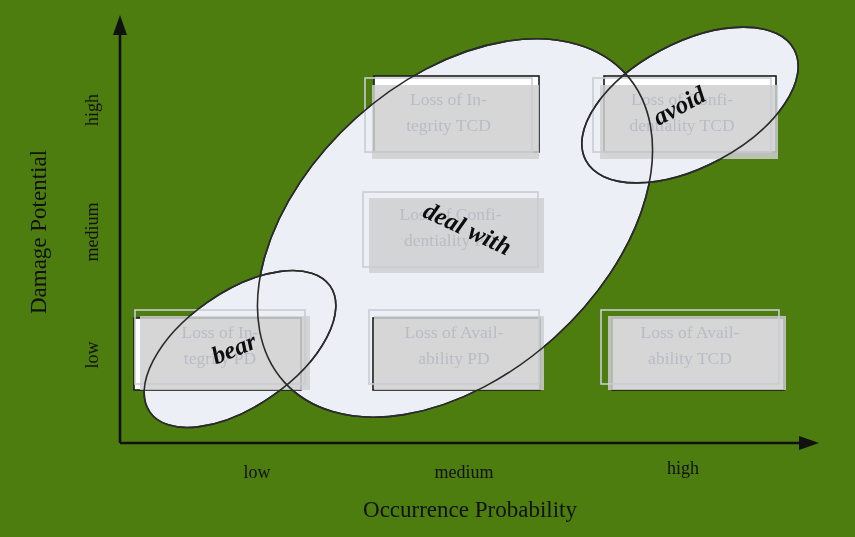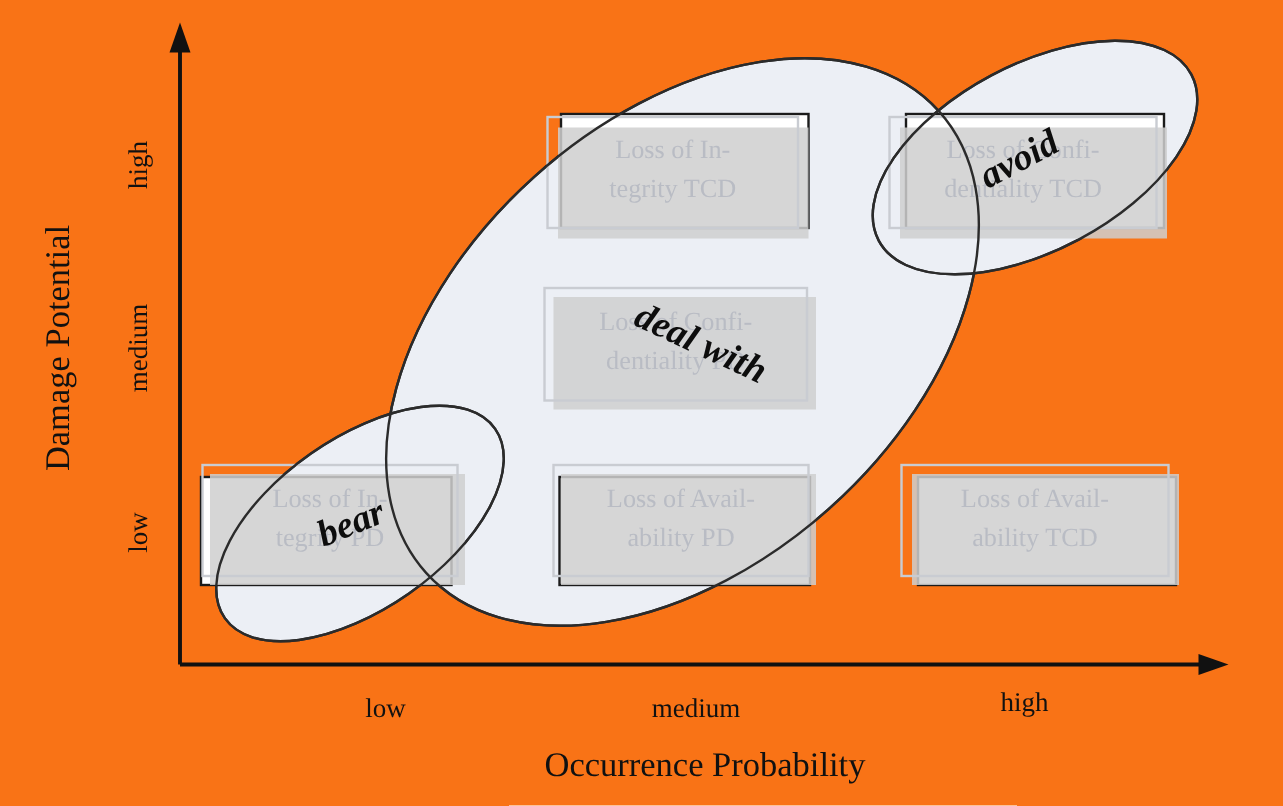--- a/index.html
+++ b/index.html
@@ -1,18 +1,18 @@
 <!DOCTYPE html>
 <html><head>
 <meta charset="utf-8">
 <style>
   html,body{margin:0;padding:0;background:#ffffff;}
   body{width:855px;height:537px;overflow:hidden;
        font-family:"Liberation Serif",serif;}
-  #root{position:relative;width:855px;height:537px;background:#f97316;}
+  #root{position:relative;width:855px;height:537px;background:#4d7c0f;}
   svg{display:block;}
   .axis-line{stroke:#111;stroke-width:2.6;fill:none;}
   .arrow-head{fill:#111;}
   .blob{fill:#eceff5;stroke:#2b2b2b;stroke-width:1.6;}
   .darkrect{fill:#ffffff;stroke:#1b1b1b;stroke-width:1.6;}
   .boxshadow{fill:#cfcfcf;opacity:.85;}
   .cellbox{fill:none;stroke:#c9ccd2;stroke-width:1.6;}
   .cell-text{fill:#b9bcc4;font-family:"Liberation Serif",serif;font-size:17.5px;}
   .tick-text{fill:#111;font-family:"Liberation Serif",serif;font-size:18px;}
   .axis-title{fill:#111;font-family:"Liberation Serif",serif;font-size:23px;}

